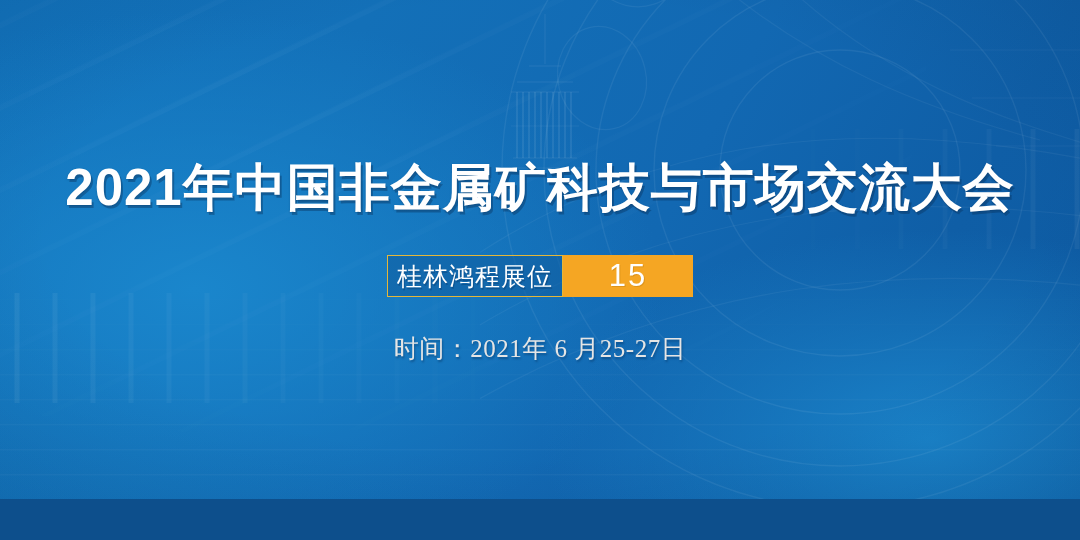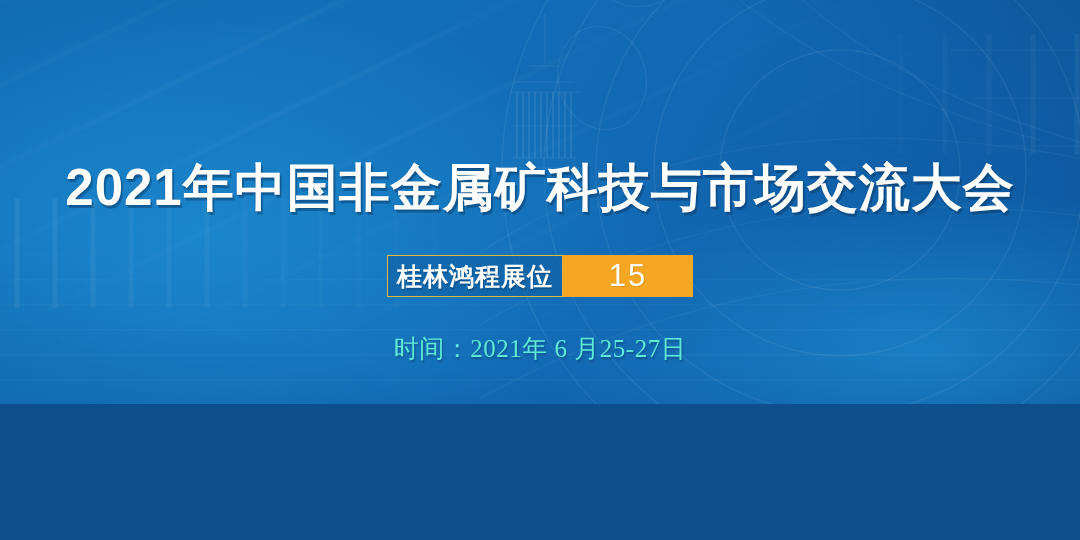--- a/index.html
+++ b/index.html
@@ -5,21 +5,21 @@
 <style>
   html, body {
     margin: 0;
     padding: 0;
     background: #0d4f8c;
   }
 
   .banner {
     position: relative;
     width: 1080px;
-    height: 404px;
+    height: 499px;
     overflow: hidden;
     font-family: "Liberation Sans", "DejaVu Sans", sans-serif;
     background: #1270b8;
   }
 
   
   .bg-base {
     position: absolute;
     inset: 0;
     background:
@@ -171,21 +171,21 @@
   .badge-label {
     display: flex;
     align-items: center;
     justify-content: center;
     padding: 0 9px;
     box-sizing: border-box;
     border: 1px solid #e4b73a;
     background: rgba(16, 92, 158, 0.55);
     color: #ffffff;
     font-size: 25px;
-    font-weight: bold;
+    font-weight: normal;
     letter-spacing: 1px;
     white-space: nowrap;
     text-shadow: 1px 2px 0 rgba(9, 52, 96, 0.35);
   }
   .badge-number {
     display: flex;
     align-items: center;
     justify-content: center;
     min-width: 130px;
     padding: 0 14px;
@@ -201,21 +201,21 @@
 
   .meta {
     position: absolute;
     top: 332px;
     left: 0;
     right: 0;
     display: flex;
     justify-content: center;
     align-items: baseline;
     gap: 72px;
-    color: #5eead4;
+    color: #e5e5e5;
     font-size: 25px;
     font-weight: normal;
     white-space: nowrap;
     font-family: "Liberation Serif", "DejaVu Serif", serif;
     text-shadow: 1px 2px 2px rgba(9, 52, 96, 0.45);
   }
   .meta-item { letter-spacing: 0.5px; }
 </style>
 </head>
 <body>

